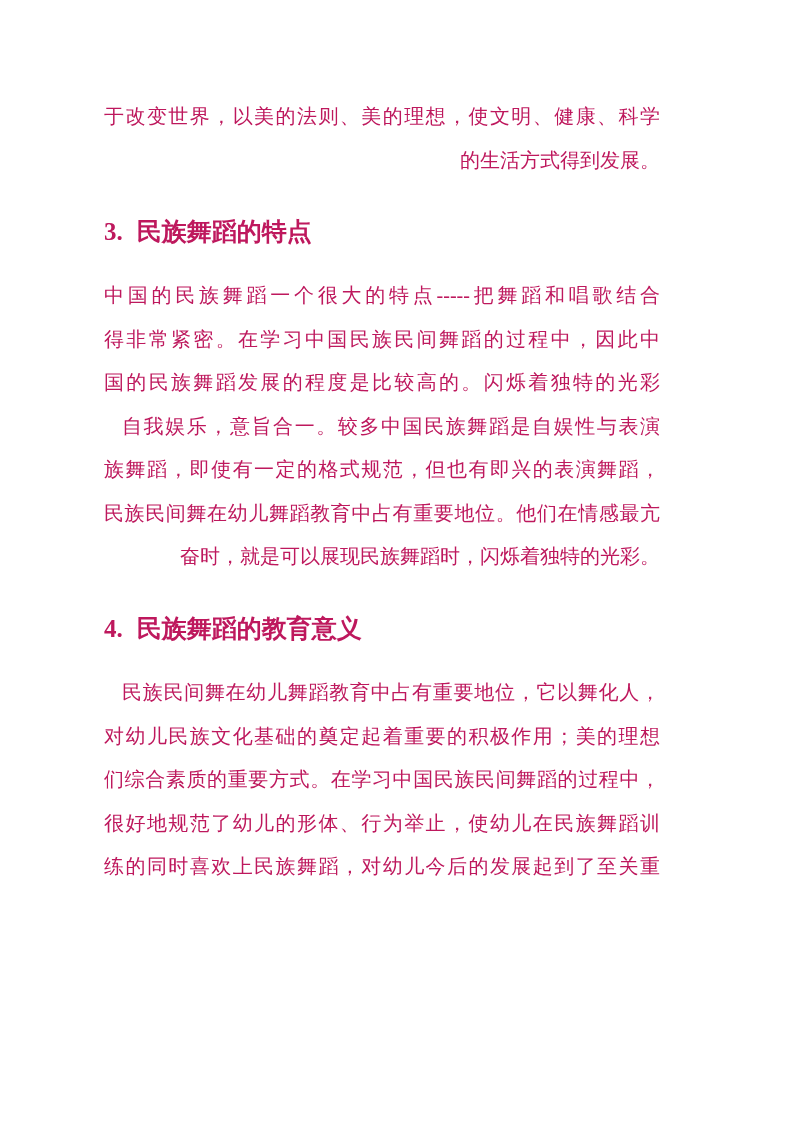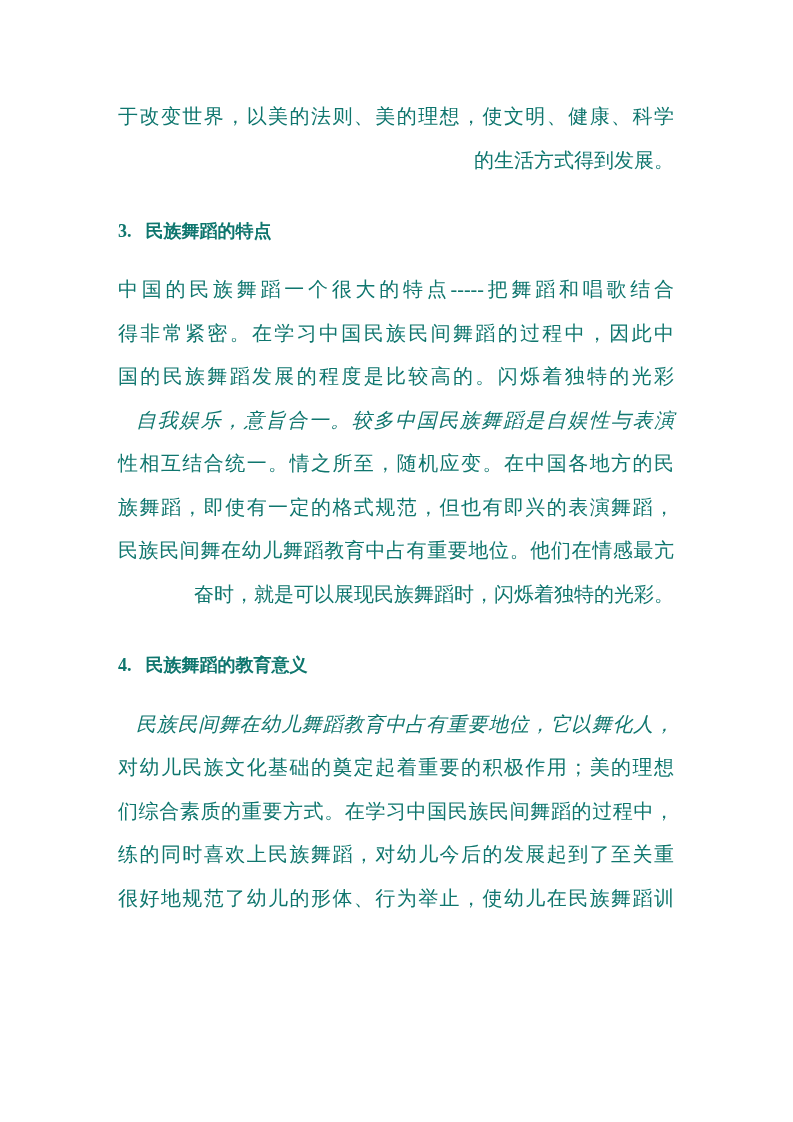--- a/index.html
+++ b/index.html
@@ -16,45 +16,44 @@
   }
   .page {
     position: absolute;
     left: 0; top: 0;
     width: 793px;
     height: 1122px;
     background: #ffffff;
   }
   .content {
     position: absolute;
-    left: 118px;
+    left: 104px;
     top: 95px;
     width: 556px;
-    color: #0f766e;
+    color: #be185d;
     font-size: 20px;
   }
   .line {
     height: 43.5px;
     line-height: 43.5px;
     text-align: right;
   }
   .just {
     text-align: justify;
     text-align-last: justify;
   }
   .indent {
     padding-left: 18px;
-    font-style: italic;
   }
   .heading {
     margin-top: 28px;
     height: 43.5px;
     line-height: 43.5px;
     font-weight: bold;
-    font-size: 18px;
+    font-size: 25px;
     white-space: nowrap;
   }
   .heading .num {
     margin-right: 14px;
     letter-spacing: 0;
   }
 </style>
 </head>
 <body>
 
@@ -64,27 +63,26 @@
     <div class="line just">于改变世界，以美的法则、美的理想，使文明、健康、科学</div>
     <div class="line">的生活方式得到发展。</div>
 
     <h2 class="heading"><span class="num">3.</span><span>民族舞蹈的特点</span></h2>
 
     <div class="line just">中国的民族舞蹈一个很大的特点-----把舞蹈和唱歌结合</div>
     <div class="line just">得非常紧密。在学习中国民族民间舞蹈的过程中，因此中</div>
     <div class="line just">国的民族舞蹈发展的程度是比较高的。闪烁着独特的光彩</div>
 
     <div class="line just indent">自我娱乐，意旨合一。较多中国民族舞蹈是自娱性与表演</div>
-    <div class="line just">性相互结合统一。情之所至，随机应变。在中国各地方的民</div>
     <div class="line just">族舞蹈，即使有一定的格式规范，但也有即兴的表演舞蹈，</div>
     <div class="line just">民族民间舞在幼儿舞蹈教育中占有重要地位。他们在情感最亢</div>
     <div class="line">奋时，就是可以展现民族舞蹈时，闪烁着独特的光彩。</div>
 
     <h2 class="heading"><span class="num">4.</span><span>民族舞蹈的教育意义</span></h2>
 
     <div class="line just indent">民族民间舞在幼儿舞蹈教育中占有重要地位，它以舞化人，</div>
     <div class="line just">对幼儿民族文化基础的奠定起着重要的积极作用；美的理想</div>
     <div class="line just">们综合素质的重要方式。在学习中国民族民间舞蹈的过程中，</div>
+    <div class="line just">很好地规范了幼儿的形体、行为举止，使幼儿在民族舞蹈训</div>
     <div class="line just">练的同时喜欢上民族舞蹈，对幼儿今后的发展起到了至关重</div>
-    <div class="line just">很好地规范了幼儿的形体、行为举止，使幼儿在民族舞蹈训</div>
 
   </main>
 </div>
 
 </body></html>

